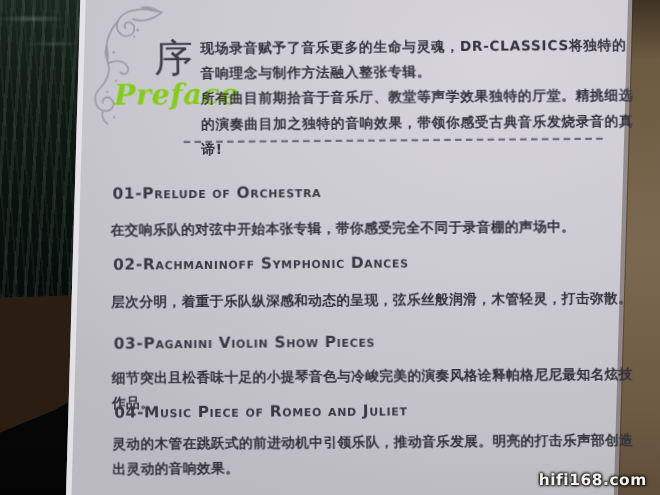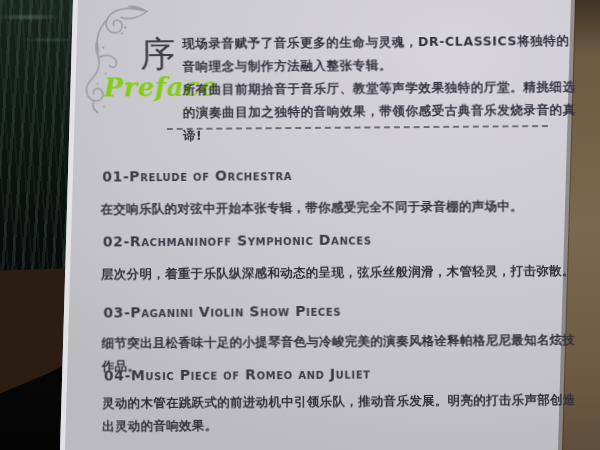--- a/index.html
+++ b/index.html
@@ -136,13 +136,14 @@
     <h3 class="track-title t2h">02-Rachmaninoff Symphonic Dances</h3>
     <p class="track-desc t2d">层次分明，着重于乐队纵深感和动态的呈现，弦乐丝般润滑，木管轻灵，打击弥散。</p>
 
     <h3 class="track-title t3h">03-Paganini Violin Show Pieces</h3>
     <p class="track-desc t3d">细节突出且松香味十足的小提琴音色与冷峻完美的演奏风格诠释帕格尼尼最知名炫技作品。</p>
 
     <h3 class="track-title t4h">04-Music Piece of Romeo and Juliet</h3>
     <p class="track-desc t4d">灵动的木管在跳跃式的前进动机中引领乐队，推动音乐发展。明亮的打击乐声部创造出灵动的音响效果。</p>
   </div>
 
+  <div class="watermark">hifi168.com</div>
 </div>
 
 </body></html>

